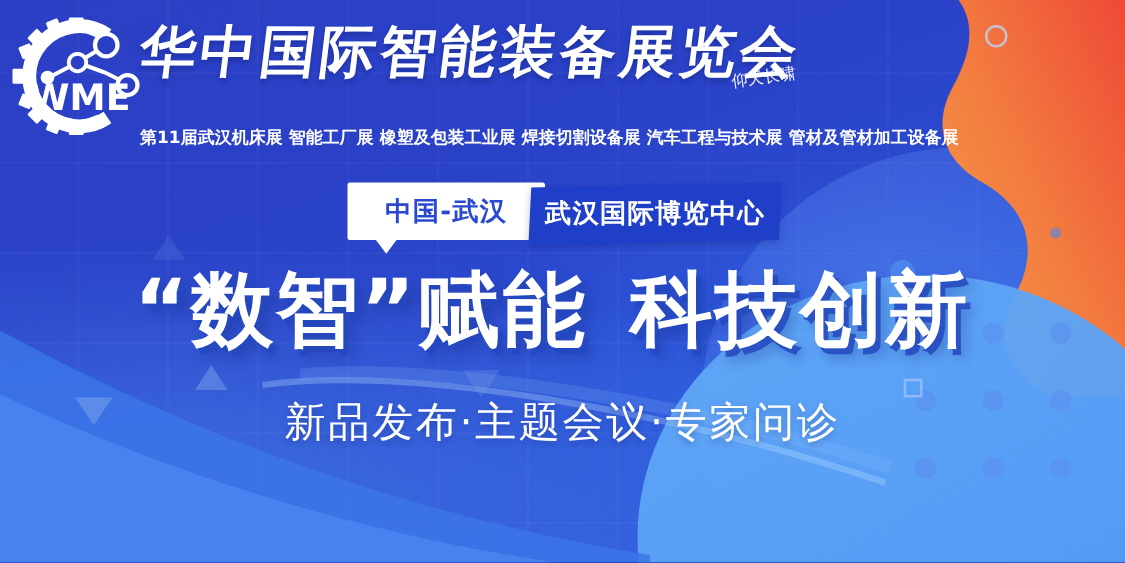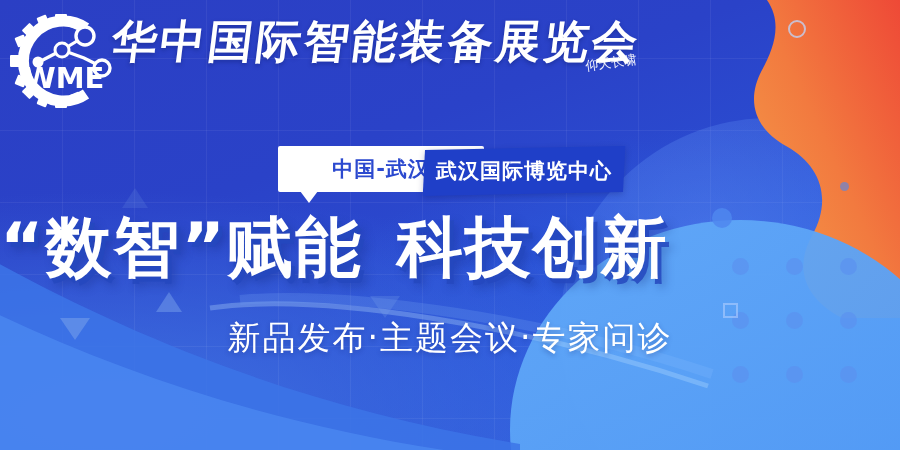--- a/index.html
+++ b/index.html
@@ -76,21 +76,21 @@
   .title-sub{
     position:absolute;left:112px;top:101px;width:548px;
     color:#ffffff;font-size:13.5px;line-height:18px;font-weight:700;
     white-space:nowrap;letter-spacing:.1px;
     font-family:"DejaVu Sans","Liberation Sans",sans-serif;
   }
 
   
   .tags{position:absolute;left:0;top:146px;width:900px;height:56px;}
   .tag-city{
-    position:absolute;left:278px;top:0;width:158px;height:46px;padding-left:48px;
+    position:absolute;left:278px;top:0;width:158px;height:46px;
   }
   .tag-city .bubble{
     position:absolute;inset:0;background:#ffffff;border-radius:2px;
   }
   .tag-city .tail{
     position:absolute;left:22px;top:45px;width:0;height:0;
     border-left:9px solid transparent;border-right:9px solid transparent;
     border-top:12px solid #ffffff;
   }
   .tag-city span{
@@ -107,21 +107,21 @@
   .tag-venue span{
     position:absolute;inset:0;display:flex;align-items:center;justify-content:center;
     color:#fff;font-size:21px;font-weight:600;letter-spacing:1px;
     transform:skewX(4deg) rotate(1.2deg);
     font-family:"DejaVu Sans","Liberation Sans",sans-serif;
   }
 
   
   .headline{
     position:absolute;left:0;top:206px;width:776px;
-    text-align:left;
+    text-align:right;
     color:#ffffff;
     font-size:66px;line-height:84px;font-weight:700;
     letter-spacing:2px;white-space:nowrap;
     font-family:"DejaVu Sans","Liberation Sans",sans-serif;
     text-shadow:4px 5px 0 rgba(36,72,190,.85), 7px 8px 10px rgba(18,36,120,.35);
   }
   .headline .gap{display:inline-block;width:34px;}
 
   .subline{
     position:absolute;left:0;top:316px;width:900px;text-align:center;
@@ -232,20 +232,21 @@
           <circle cx="54" cy="38" r="7" fill="#2b3fc4" stroke="#ffffff" stroke-width="3"></circle>
           <circle cx="77" cy="24" r="9" fill="#2b3fc4" stroke="#ffffff" stroke-width="3.4"></circle>
           <circle cx="94" cy="56" r="8" fill="#2b3fc4" stroke="#ffffff" stroke-width="3.4"></circle>
         </g>
         <text x="56" y="76" text-anchor="middle" fill="#ffffff" font-family="DejaVu Sans, sans-serif" font-size="29" font-weight="bold" letter-spacing="0">WME</text>
       </svg>
     </div>
 
     <div class="title-zh">华中国际智能装备展览会</div>
     <div class="seal">仰天长啸</div>
+    <div class="title-sub">第11届武汉机床展 智能工厂展 橡塑及包装工业展 焊接切割设备展 汽车工程与技术展 管材及管材加工设备展</div>
   </div>
 
   <div class="tags">
     <div class="tag-city">
       <div class="bubble"></div>
       <div class="tail"></div>
       <span>中国-武汉</span>
     </div>
     <div class="tag-venue">
       <span>武汉国际博览中心</span>

